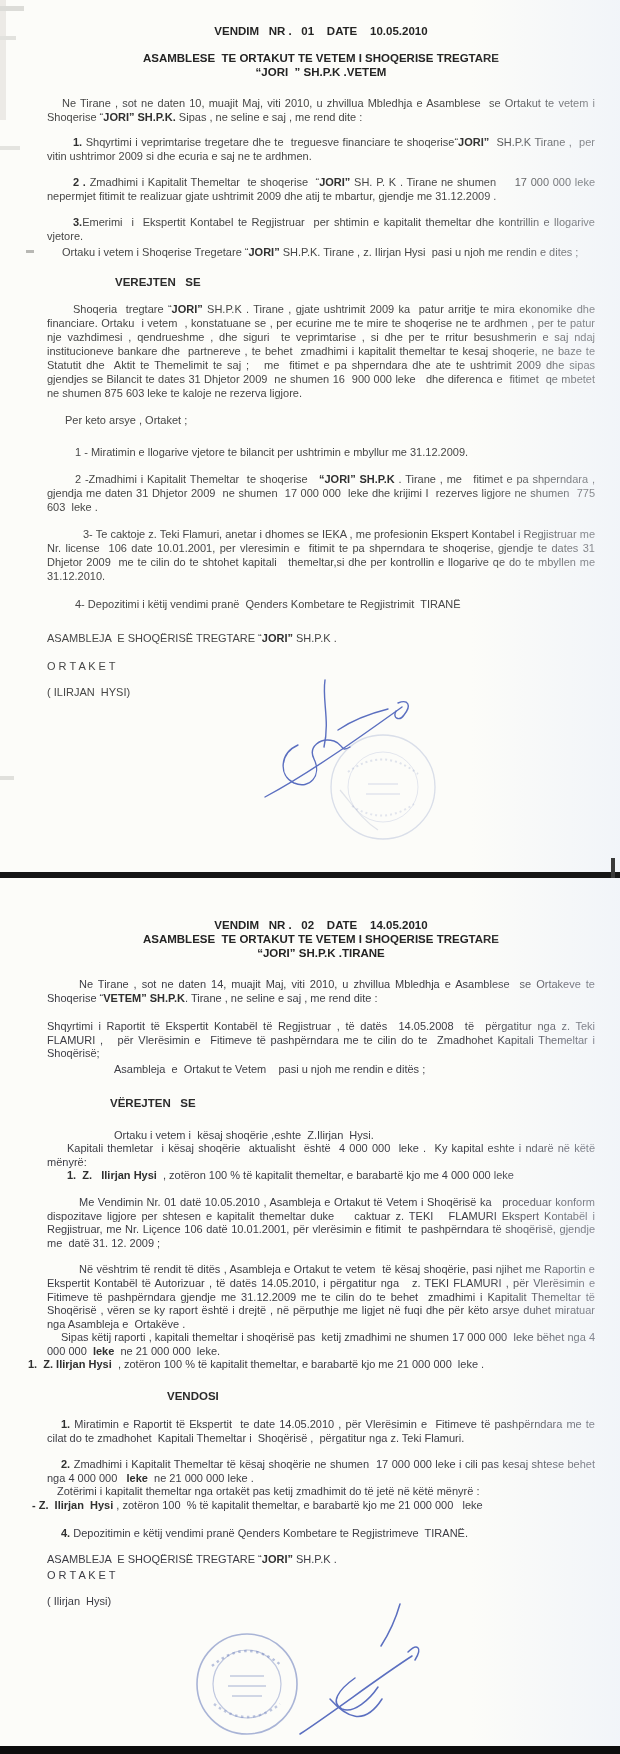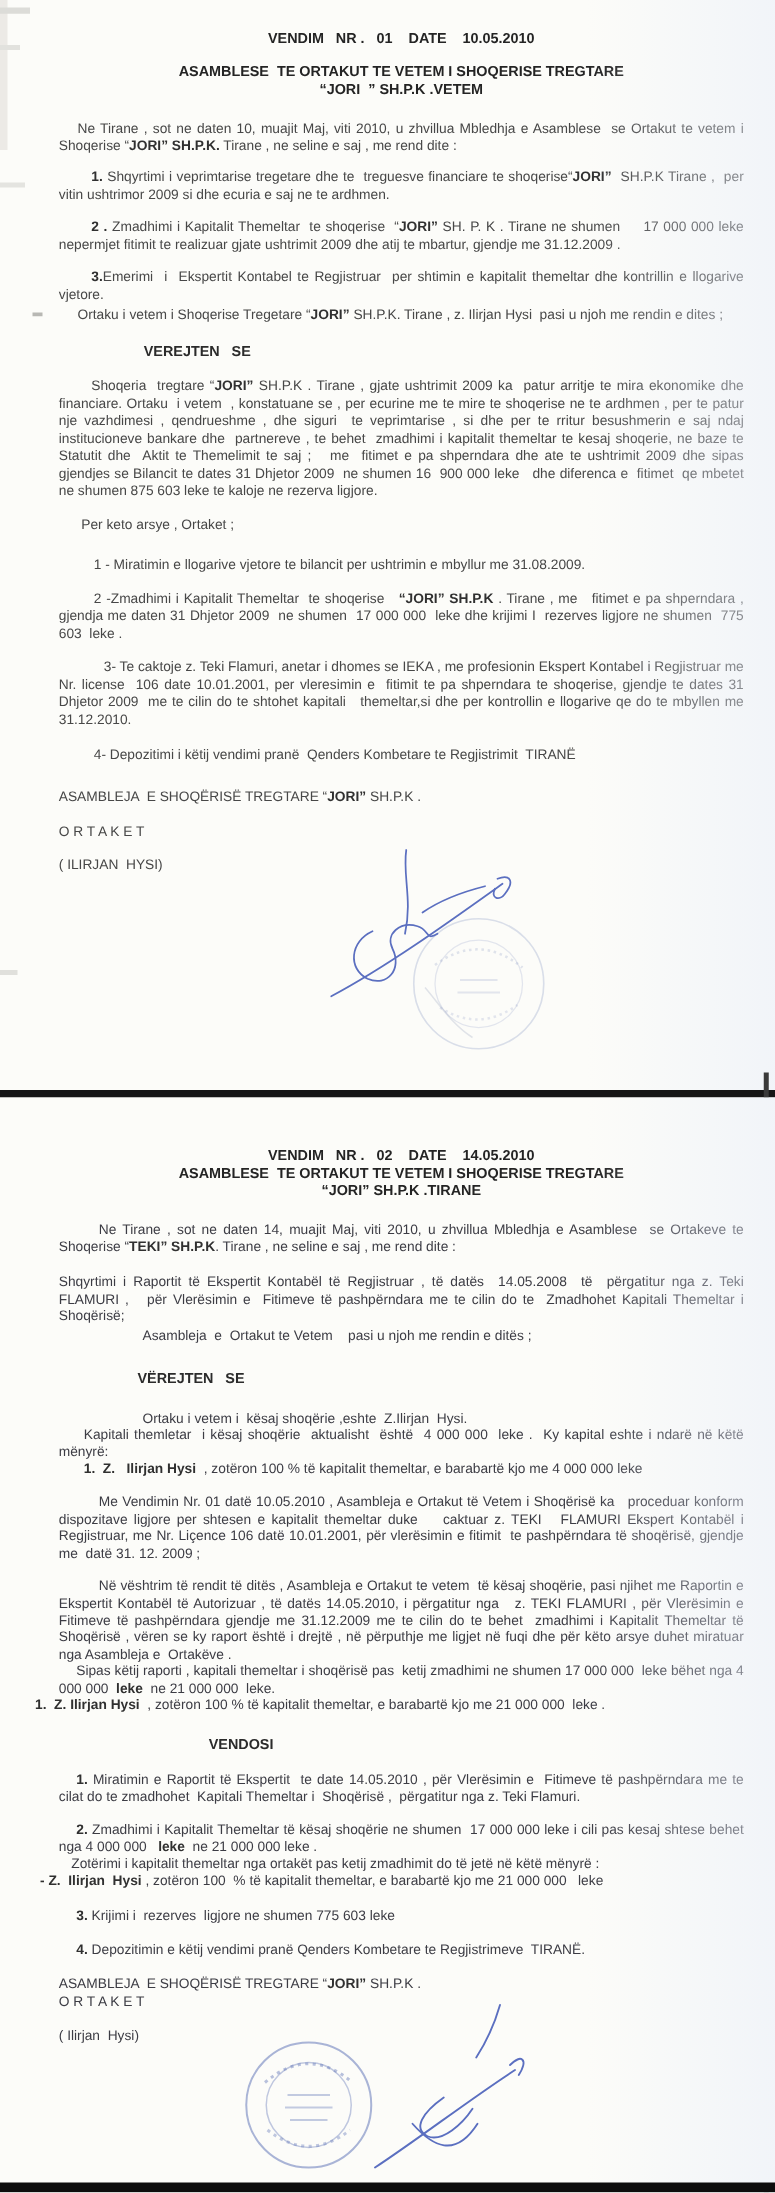--- a/index.html
+++ b/index.html
@@ -27,34 +27,34 @@
 </head>
 <body>
 
 <div id="scan">
 
   <div class="page" id="page1">
     <div class="title" style="margin-top:24px">VENDIM   NR .   01    DATE    10.05.2010</div>
     <div class="title" style="margin-top:13px">ASAMBLESE  TE ORTAKUT TE VETEM I SHOQERISE TREGTARE</div>
     <div class="title">“JORI  ” SH.P.K .VETEM</div>
 
-    <p class="p" style="margin-top:17px;text-indent:15px"><span>Ne Tirane , sot ne daten 10, muajit Maj, viti 2010, u zhvillua Mbledhja e Asamblese  se Ortakut te vetem i Shoqerise “</span><span class="b">JORI” SH.P.K.</span><span> Tirane , ne seline e saj , me rend dite :</span></p>
+    <p class="p" style="margin-top:17px;text-indent:15px"><span>Ne Tirane , sot ne daten 10, muajit Maj, viti 2010, u zhvillua Mbledhja e Asamblese  se Ortakut te vetem i Shoqerise “</span><span class="b">JORI” SH.P.K.</span><span> Sipas , ne seline e saj , me rend dite :</span></p>
 
     <p class="p" style="margin-top:11px;text-indent:26px"><span class="b">1.</span><span> Shqyrtimi i veprimtarise tregetare dhe te  treguesve financiare te shoqerise“</span><span class="b">JORI”</span><span>  SH.P.K Tirane ,  per vitin ushtrimor 2009 si dhe ecuria e saj ne te ardhmen.</span></p>
     <p class="p" style="margin-top:12px;text-indent:26px"><span class="b">2 .</span><span> Zmadhimi i Kapitalit Themeltar  te shoqerise  “</span><span class="b">JORI”</span><span> SH. P. K . Tirane ne shumen     17 000 000 leke nepermjet fitimit te realizuar gjate ushtrimit 2009 dhe atij te mbartur, gjendje me 31.12.2009 .</span></p>
     <p class="p" style="margin-top:12px;text-indent:26px"><span class="b">3.</span><span>Emerimi  i  Ekspertit Kontabel te Regjistruar  per shtimin e kapitalit themeltar dhe kontrillin e llogarive vjetore.</span></p>
     <p class="p" style="margin-top:2px;text-indent:15px"><span>Ortaku i vetem i Shoqerise Tregetare “</span><span class="b">JORI”</span><span> SH.P.K. Tirane , z. Ilirjan Hysi  pasi u njoh me rendin e dites ;</span></p>
 
     <div class="hd" style="margin:17px 0 0 115px">VEREJTEN   SE</div>
 
     <p class="p" style="margin-top:14px;text-indent:26px"><span>Shoqeria  tregtare “</span><span class="b">JORI”</span><span> SH.P.K . Tirane , gjate ushtrimit 2009 ka  patur arritje te mira ekonomike dhe financiare. Ortaku  i vetem  , konstatuane se , per ecurine me te mire te shoqerise ne te ardhmen , per te patur nje vazhdimesi , qendrueshme , dhe siguri  te veprimtarise , si dhe per te rritur besushmerin e saj ndaj institucioneve bankare dhe  partnereve , te behet  zmadhimi i kapitalit themeltar te kesaj shoqerie, ne baze te Statutit dhe  Aktit te Themelimit te saj ;   me  fitimet e pa shperndara dhe ate te ushtrimit 2009 dhe sipas gjendjes se Bilancit te dates 31 Dhjetor 2009  ne shumen 16  900 000 leke   dhe diferenca e  fitimet  qe mbetet ne shumen 875 603 leke te kaloje ne rezerva ligjore.</span></p>
     <p class="p" style="margin-top:13px;text-indent:18px">Per keto arsye , Ortaket ;</p>
 
 
-    <p class="p" style="margin-top:18px;text-indent:28px"><span>1 - Miratimin e llogarive vjetore te bilancit per ushtrimin e mbyllur me 31.08.2009.</span></p>
+    <p class="p" style="margin-top:18px;text-indent:28px"><span>1 - Miratimin e llogarive vjetore te bilancit per ushtrimin e mbyllur me 31.12.2009.</span></p>
     <p class="p" style="margin-top:13px;text-indent:28px"><span>2 -Zmadhimi i Kapitalit Themeltar  te shoqerise   </span><span class="b">“JORI” SH.P.K</span><span> . Tirane , me   fitimet e pa shperndara , gjendja me daten 31 Dhjetor 2009  ne shumen  17 000 000  leke dhe krijimi I  rezerves ligjore ne shumen  775 603  leke .</span></p>
     <p class="p" style="margin-top:13px;text-indent:36px"><span>3- Te caktoje z. Teki Flamuri, anetar i dhomes se IEKA , me profesionin Ekspert Kontabel i Regjistruar me Nr. license  106 date 10.01.2001, per vleresimin e  fitimit te pa shperndara te shoqerise, gjendje te dates 31 Dhjetor 2009  me te cilin do te shtohet kapitali   themeltar,si dhe per kontrollin e llogarive qe do te mbyllen me 31.12.2010.</span></p>
     <p class="p" style="margin-top:14px;text-indent:28px"><span>4- Depozitimi i këtij vendimi pranë  Qenders Kombetare te Regjistrimit  TIRANË</span></p>
 
     <p class="p center" style="margin-top:20px"><span>ASAMBLEJA  E SHOQËRISË TREGTARE “</span><span class="b">JORI”</span><span> SH.P.K .</span></p>
     <p class="p center" style="margin-top:14px">O R T A K E T</p>
     <p class="p center" style="margin-top:12px">( ILIRJAN  HYSI)</p>
 
     <svg class="art" style="left:240px;top:672px" width="230" height="178" viewBox="0 0 230 178">
       <g>
@@ -87,42 +87,41 @@
   <div class="streak" style="left:10px;top:1502px;width:10px;height:3px;background:#d0d0cc"></div>
 
   <div class="divider"></div>
   <div class="edge-right"></div>
 
   <div class="page" id="page2">
     <div class="title" style="margin-top:40px">VENDIM   NR .   02    DATE    14.05.2010</div>
     <div class="title">ASAMBLESE  TE ORTAKUT TE VETEM I SHOQERISE TREGTARE</div>
     <div class="title">“JORI” SH.P.K .TIRANE</div>
 
-    <p class="p" style="margin-top:18px;text-indent:32px"><span>Ne Tirane , sot ne daten 14, muajit Maj, viti 2010, u zhvillua Mbledhja e Asamblese  se Ortakeve te Shoqerise “</span><span class="b">TEKI” SH.P.K</span><span>. Tirane , ne seline e saj , me rend dite :</span></p>
+    <p class="p" style="margin-top:18px;text-indent:32px"><span>Ne Tirane , sot ne daten 14, muajit Maj, viti 2010, u zhvillua Mbledhja e Asamblese  se Ortakeve te Shoqerise “</span><span class="b">VETEM” SH.P.K</span><span>. Tirane , ne seline e saj , me rend dite :</span></p>
     <p class="p" style="margin-top:15px"><span>Shqyrtimi i Raportit të Ekspertit Kontabël të Regjistruar , të datës  14.05.2008  të  përgatitur nga z. Teki FLAMURI ,   për Vlerësimin e  Fitimeve të pashpërndara me te cilin do te  Zmadhohet Kapitali Themeltar i Shoqërisë;</span></p>
     <p class="p" style="margin-top:2px;text-indent:67px"><span>Asambleja  e  Ortakut te Vetem    pasi u njoh me rendin e ditës ;</span></p>
 
     <div class="hd" style="margin:20px 0 0 110px">VËREJTEN   SE</div>
 
     <p class="p" style="margin-top:20px;text-indent:67px"><span>Ortaku i vetem i  kësaj shoqërie ,eshte  Z.Ilirjan  Hysi.</span></p>
     <p class="p" style="text-indent:20px"><span>Kapitali themletar  i kësaj shoqërie  aktualisht  është  4 000 000  leke .  Ky kapital eshte i ndarë në këtë mënyrë:</span></p>
     <p class="p" style="margin-left:67px"><span class="b">1.  Z.   Ilirjan Hysi</span><span>  , zotëron 100 % të kapitalit themeltar, e barabartë kjo me 4 000 000 leke</span></p>
 
     <p class="p" style="margin-top:13px;text-indent:32px"><span>Me Vendimin Nr. 01 datë 10.05.2010 , Asambleja e Ortakut të Vetem i Shoqërisë ka   proceduar konform dispozitave ligjore per shtesen e kapitalit themeltar duke    caktuar z. TEKI   FLAMURI Ekspert Kontabël i Regjistruar, me Nr. Liçence 106 datë 10.01.2001, për vlerësimin e fitimit  te pashpërndara të shoqërisë, gjendje me  datë 31. 12. 2009 ;</span></p>
     <p class="p" style="margin-top:13px;text-indent:32px"><span>Në vështrim të rendit të ditës , Asambleja e Ortakut te vetem  të kësaj shoqërie, pasi njihet me Raportin e Ekspertit Kontabël të Autorizuar , të datës 14.05.2010, i përgatitur nga   z. TEKI FLAMURI , për Vlerësimin e Fitimeve të pashpërndara gjendje me 31.12.2009 me te cilin do te behet  zmadhimi i Kapitalit Themeltar të Shoqërisë , vëren se ky raport është i drejtë , në përputhje me ligjet në fuqi dhe për këto arsye duhet miratuar nga Asambleja e  Ortakëve .</span></p>
     <p class="p" style="text-indent:14px"><span>Sipas këtij raporti , kapitali themeltar i shoqërisë pas  ketij zmadhimi ne shumen 17 000 000  leke bëhet nga 4 000 000  </span><span class="b">leke</span><span>  ne 21 000 000  leke.</span></p>
     <p class="p" style="margin-left:28px"><span class="b">1.  Z. Ilirjan Hysi</span><span>  , zotëron 100 % të kapitalit themeltar, e barabartë kjo me 21 000 000  leke .</span></p>
 
     <div class="hd" style="margin:18px 0 0 167px">VENDOSI</div>
 
     <p class="p" style="margin-top:16px;text-indent:14px"><span class="b">1.</span><span> Miratimin e Raportit të Ekspertit  te date 14.05.2010 , për Vlerësimin e  Fitimeve të pashpërndara me te cilat do te zmadhohet  Kapitali Themeltar i  Shoqërisë ,  përgatitur nga z. Teki Flamuri.</span></p>
     <p class="p" style="margin-top:13px;text-indent:14px"><span class="b">2.</span><span> Zmadhimi i Kapitalit Themeltar të kësaj shoqërie ne shumen  17 000 000 leke i cili pas kesaj shtese behet nga 4 000 000   </span><span class="b">leke</span><span>  ne 21 000 000 leke .</span></p>
     <p class="p" style="text-indent:10px"><span>Zotërimi i kapitalit themeltar nga ortakët pas ketij zmadhimit do të jetë në këtë mënyrë :</span></p>
     <p class="p" style="margin-left:32px"><span class="b">- Z.  Ilirjan  Hysi</span><span> , zotëron 100  % të kapitalit themeltar, e barabartë kjo me 21 000 000   leke</span></p>
-    <p class="p" style="margin-top:14px;text-indent:14px"><span class="b">3.</span><span> Krijimi i  rezerves  ligjore ne shumen 775 603 leke</span></p>
     <p class="p" style="margin-top:14px;text-indent:14px"><span class="b">4.</span><span> Depozitimin e këtij vendimi pranë Qenders Kombetare te Regjistrimeve  TIRANË.</span></p>
 
     <p class="p center" style="margin-top:13px"><span>ASAMBLEJA  E SHOQËRISË TREGTARE “</span><span class="b">JORI”</span><span> SH.P.K .</span></p>
     <p class="p center" style="margin-top:2px">O R T A K E T</p>
     <p class="p center" style="margin-top:13px">( Ilirjan  Hysi)</p>
 
     <svg class="art" style="left:150px;top:722px" width="320" height="146" viewBox="0 0 320 146">
       <g>
         <circle cx="97" cy="84" r="50" fill="none" stroke="rgba(100,120,185,0.55)" stroke-width="1.6"></circle>
         <circle cx="97" cy="84" r="34" fill="none" stroke="rgba(100,120,185,0.40)" stroke-width="1.2"></circle>

